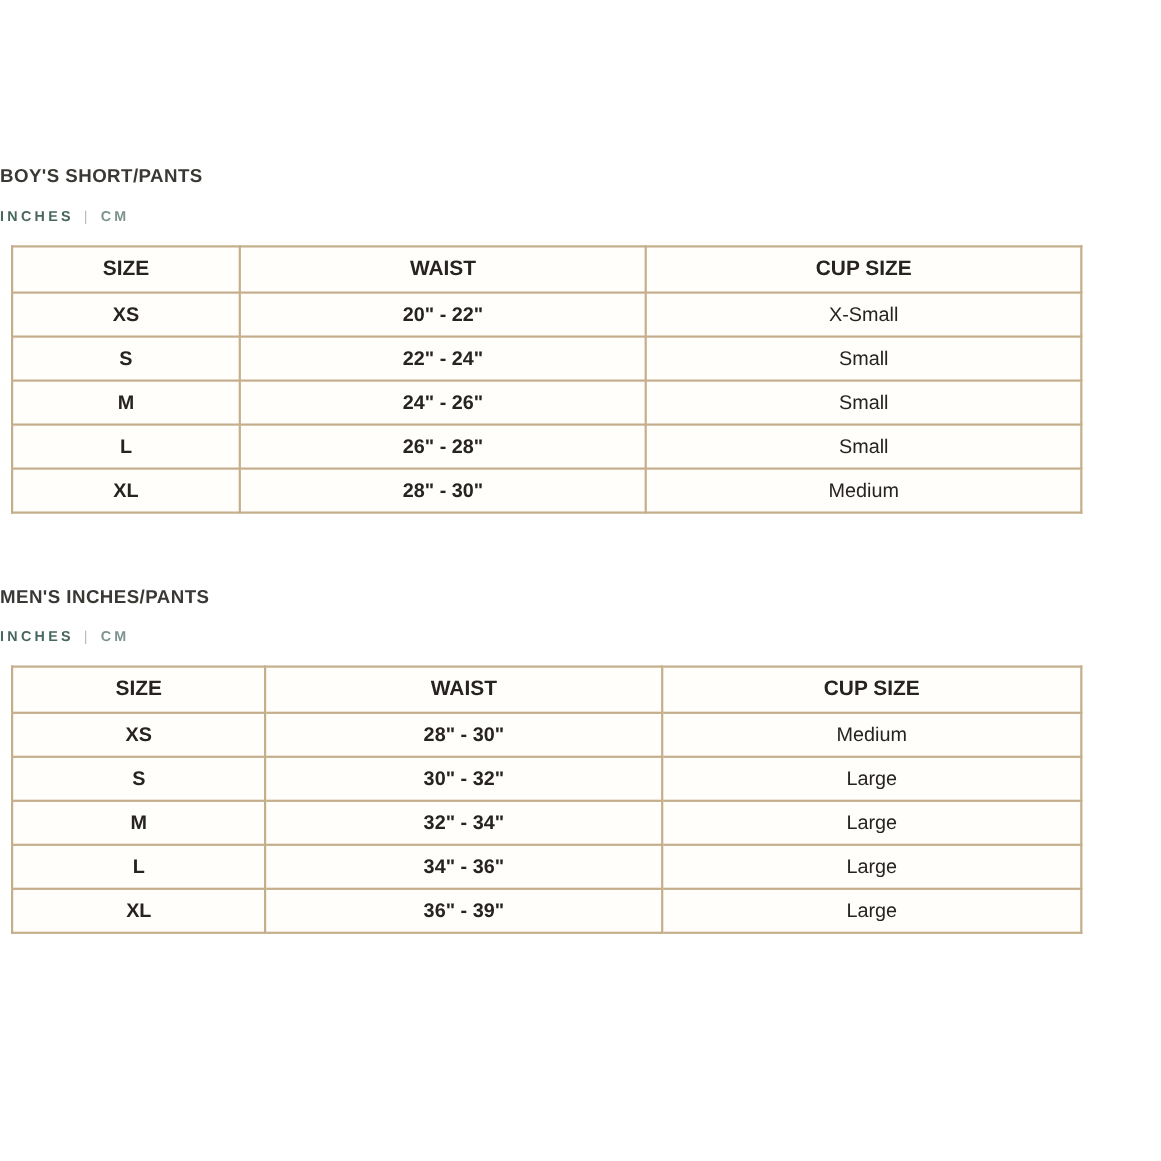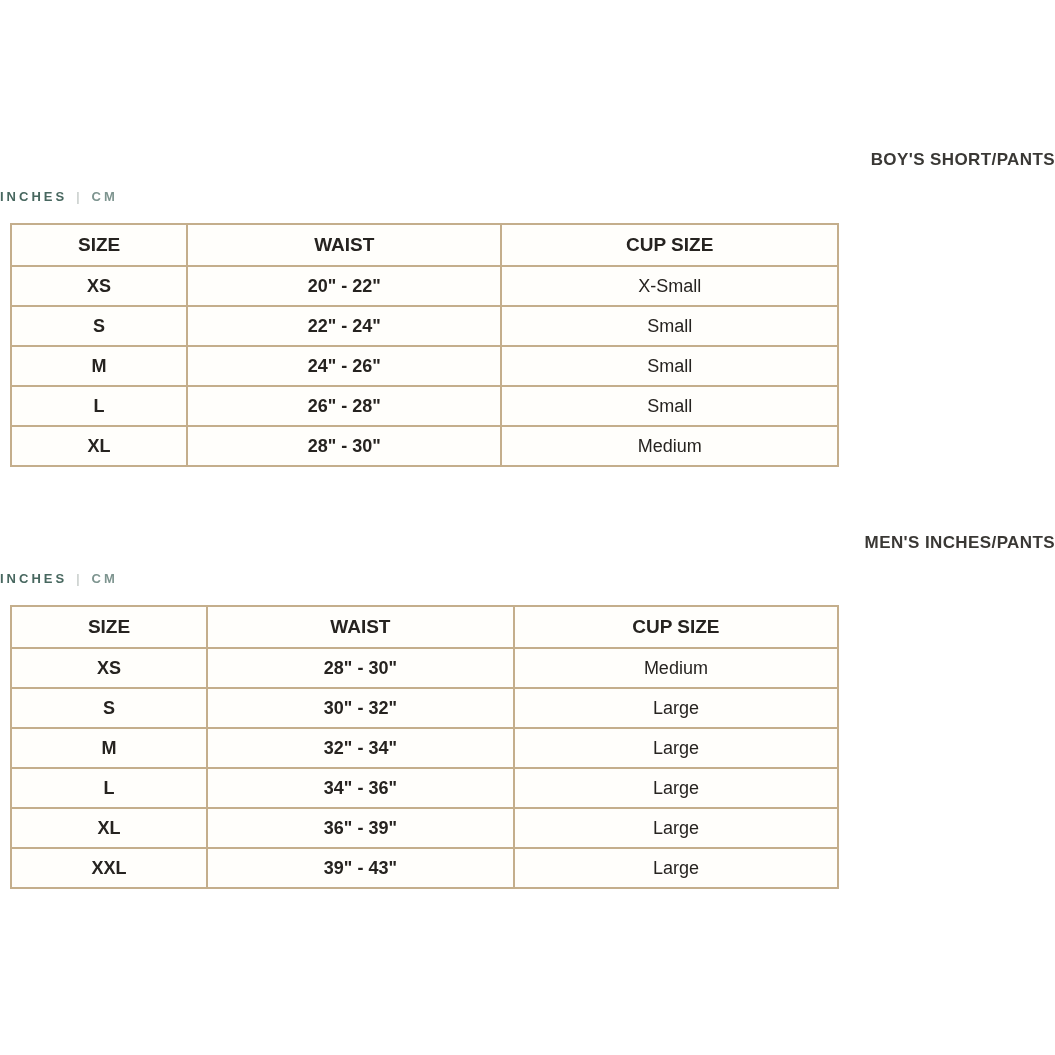--- a/index.html
+++ b/index.html
@@ -9,41 +9,41 @@
     height: 1055px;
     background: #ffffff;
     font-family: "Liberation Sans", sans-serif;
     position: relative;
     overflow: hidden;
   }
   .section-title {
     position: absolute;
     left: 0;
     width: 100%;
-    text-align: right;
+    text-align: left;
     font-size: 17px;
     font-weight: 700;
     letter-spacing: 0.4px;
     color: #3a3835;
   }
   .unit-toggle {
     position: absolute;
     left: 0;
     width: 100%;
     font-size: 13px;
     font-weight: 700;
     letter-spacing: 3px;
   }
   .unit-active   { color: #47675f; cursor: pointer; }
   .unit-divider  { color: #b4bcb8; font-weight: 400; margin: 0 9px; }
   .unit-inactive { color: #7d948f; cursor: pointer; }
   table.size-table {
     position: absolute;
     left: 10px;
-    width: 829px;
+    width: 974px;
     border-collapse: collapse;
     table-layout: fixed;
     background: #fffefb;
   }
   table.size-table th,
   table.size-table td {
     border: 2px solid #c4ae8c;
     text-align: center;
     vertical-align: middle;
     padding: 0;
@@ -165,19 +165,14 @@
       <tr>
         <td class="col-0">L</td>
         <td class="col-1">34" - 36"</td>
         <td class="col-2">Large</td>
       </tr>
       <tr>
         <td class="col-0">XL</td>
         <td class="col-1">36" - 39"</td>
         <td class="col-2">Large</td>
       </tr>
-      <tr>
-        <td class="col-0">XXL</td>
-        <td class="col-1">39" - 43"</td>
-        <td class="col-2">Large</td>
-      </tr>
     </tbody>
   </table>
 
 </body></html>

